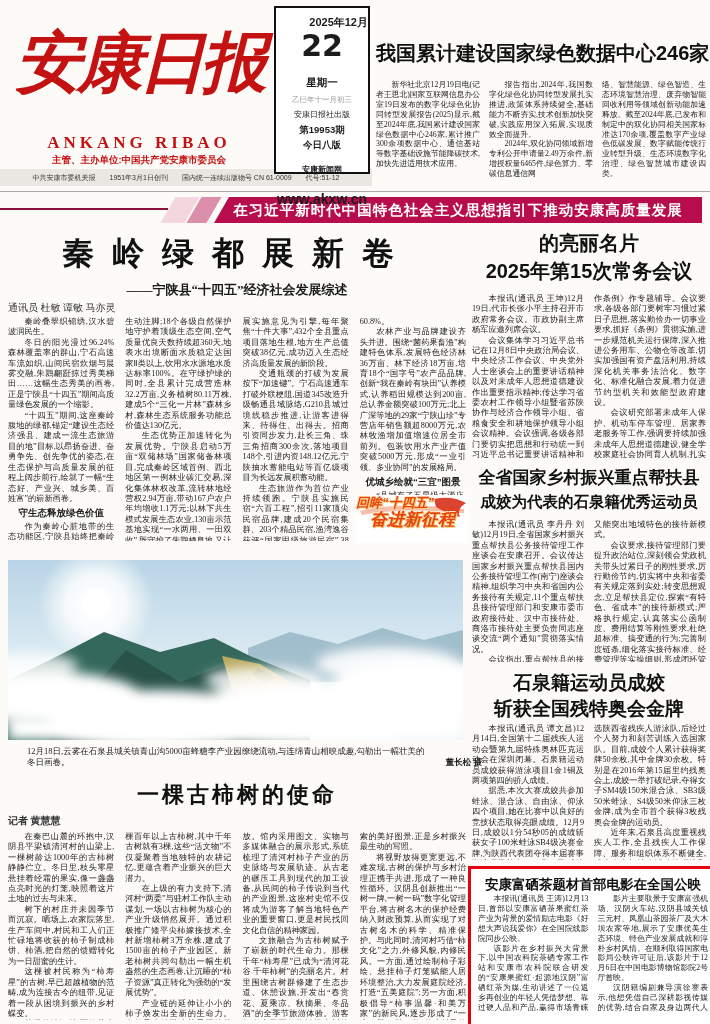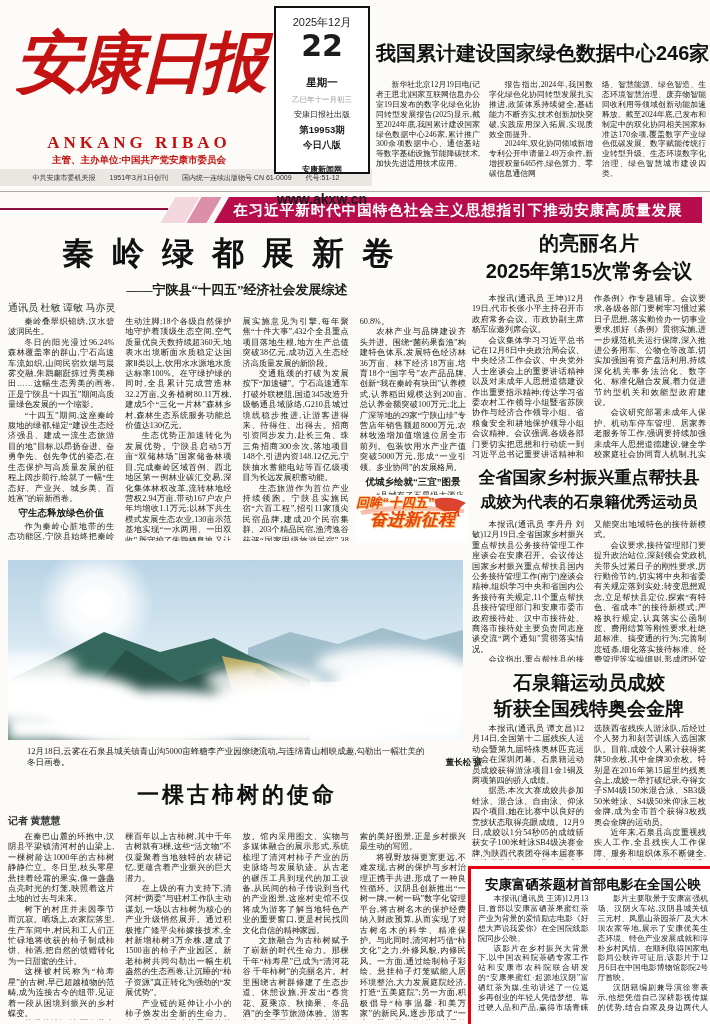--- a/index.html
+++ b/index.html
@@ -8,21 +8,21 @@
   .abs{position:absolute;}
   .hd{font-family:"Liberation Sans",sans-serif;font-weight:bold;}
   
   .callig{font-family:"DejaVu Serif",serif;font-weight:bold;font-style:italic;color:#c41212;
           font-size:66px;line-height:120px;letter-spacing:-4px;transform:skewX(-4deg);}
   .pinyin{color:#c41212;font-family:"Liberation Serif",serif;font-weight:bold;font-size:17px;letter-spacing:4px;text-align:center;}
   .organ{color:#c41212;font-size:9.5px;font-weight:bold;text-align:center;font-family:"Liberation Sans",sans-serif;}
   .infobar{background:#eae7e2;font-size:7px;color:#333;line-height:17px;text-align:center;font-family:"Liberation Sans",sans-serif;}
   
   .datebox{border:2px solid #111;background:#fff;text-align:center;font-family:"Liberation Sans",sans-serif;z-index:3;}
-  .db-ym{font-size:11px;font-weight:normal;margin-top:7px;}
+  .db-ym{font-size:11px;font-weight:bold;margin-top:7px;text-align:right;}
   .db-day{font-size:30px;font-weight:bold;line-height:32px;font-family:"DejaVu Sans",sans-serif;}
   .db-wk{font-size:10.5px;font-weight:bold;margin-top:14px;}
   .db-lunar{font-size:7.5px;color:#999;margin-top:5px;}
   .db-pub{font-size:8px;margin-top:4px;}
   .db-issue{font-size:9.5px;font-weight:bold;margin-top:4px;}
   .db-pages{font-size:9.5px;font-weight:bold;margin-top:2px;}
   .db-web{font-size:8px;font-weight:bold;margin-top:12px;}
   .db-url{font-size:14px;margin-top:16px;font-weight:bold;}
   
   .cols{display:flex;}

